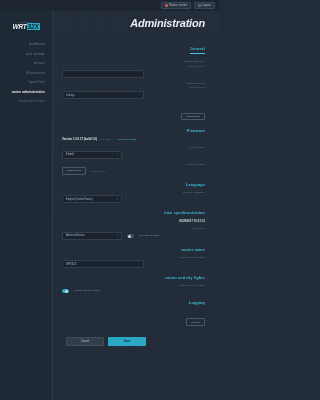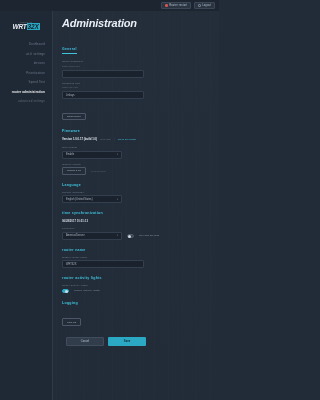--- a/index.html
+++ b/index.html
@@ -52,21 +52,21 @@
   .nav { margin-top:10px; }
   .nav-item {
     display:block; text-align:right; padding:0 7px 0 0;
     height:9.5px; line-height:9.5px;
     font-size:2.9px; letter-spacing:0.2px; color:#6f7d8d;
     white-space:nowrap;
   }
   .nav-item.active { color:#ffffff; font-weight:bold; }
   .nav-item.sub { color:#5f6c7b; }
   
-  .main { position:absolute; top:11px; left:53px; width:166px; height:389px; padding:6px 14px 0 9px; }
+  .main { position:absolute; top:11px; left:53px; width:166px; height:389px; padding:6px 14px 0 9px;text-align:right; }
   .page-title {
     font-size:11px; font-weight:bold; font-style:italic;
     letter-spacing:-0.2px; color:#e9eff6; margin-bottom:7px;
   }
   .tabbar { margin-bottom:6px; }
   .tab {
     display:inline-block; font-size:3.4px; font-weight:bold;
     letter-spacing:0.3px; color:#3fc3de;
     border-bottom:0.5px solid #3fc3de; padding-bottom:1.5px;
   }

